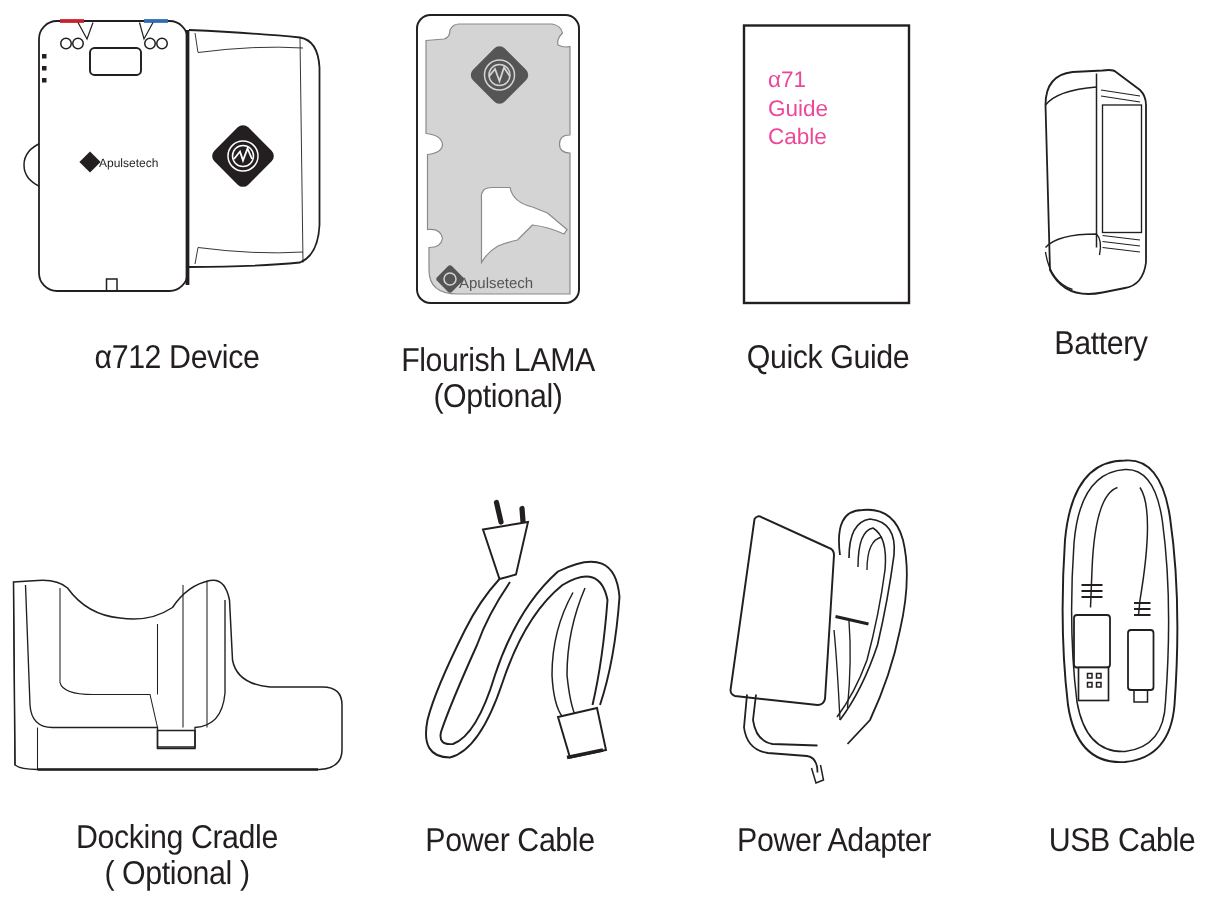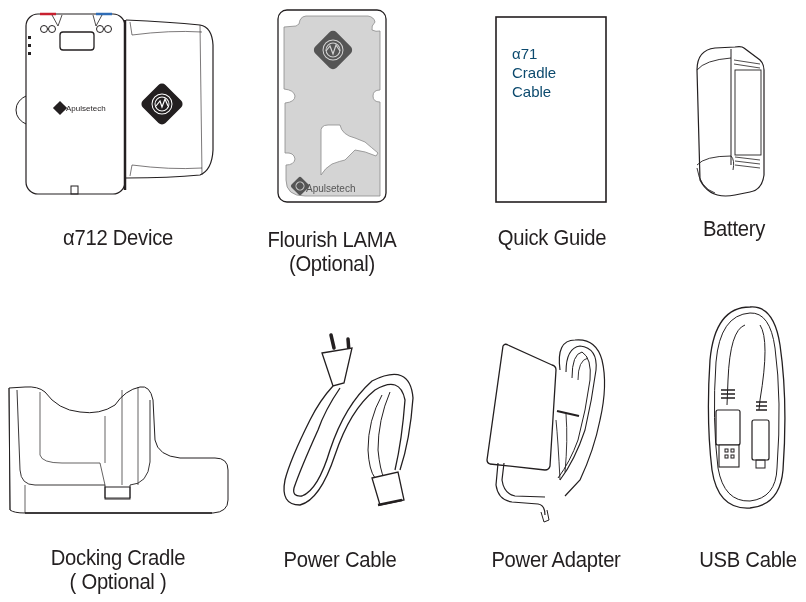--- a/index.html
+++ b/index.html
@@ -1,21 +1,21 @@
 <!DOCTYPE html>
 <html><head>
 <meta charset="utf-8">
 <style>
   html,body{margin:0;padding:0;background:#ffffff;}
   body{width:806px;height:602px;position:relative;overflow:hidden;font-family:"Liberation Sans",sans-serif;color:#231f20;}
   .item{position:absolute;}
   .art{position:absolute;}
   .cap{position:absolute;text-align:center;font-size:22px;line-height:24px;color:#231f20;white-space:nowrap;letter-spacing:-0.3px;transform:scaleX(0.92);transform-origin:center top;}
   svg{overflow:visible;}
-  .guide-text{position:absolute;left:512px;top:44px;font-size:15px;line-height:19px;color:#0c4a6e;}
+  .guide-text{position:absolute;left:512px;top:44px;font-size:15px;line-height:19px;color:#ec4899;}
 </style>
 </head>
 <body>
 
 <div class="item">
   <svg class="art" style="left:0;top:0" width="250" height="200" viewBox="0 0 250 200">
 
     <path d="M126 20 Q170 22 200 25 Q212 27 213 45 L213 150 Q212 170 200 175 Q170 178 126 178" fill="none" stroke="#231f20" stroke-width="1.2"></path>
     <path d="M130 22 L132 35 M130 176 L132 165 M200 25 L202 175" fill="none" stroke="#231f20" stroke-width="0.6"></path>
     <path d="M132 35 Q170 30 202 32 M132 165 Q170 170 202 168" fill="none" stroke="#231f20" stroke-width="0.6"></path>
@@ -77,21 +77,21 @@
   <div class="cap" style="left:232px;top:228px;width:200px;">Flourish LAMA</div>
   <div class="cap" style="left:232px;top:252px;width:200px;">(Optional)</div>
 </div>
 
 <div class="item">
   <svg class="art" style="left:0;top:0" width="600" height="210" viewBox="0 0 600 210">
     <rect x="496" y="17" width="110" height="185" fill="#fff" stroke="#231f20" stroke-width="1.6"></rect>
   </svg>
   <div class="guide-text">
     <div>α71</div>
-    <div>Cradle</div>
+    <div>Guide</div>
     <div>Cable</div>
   </div>
   <div class="cap" style="left:452px;top:226px;width:200px;">Quick Guide</div>
 </div>
 
 <div class="item">
   <svg class="art" style="left:0;top:0" width="806" height="220" viewBox="0 0 806 220">
     <path d="M697 70 Q697 50 715 48 L735 47 Q742 46 744 48 L760 60 Q764 64 764 70 L764 175 Q762 190 750 192 L735 195 Q710 200 700 180 Z" fill="#fff" stroke="#231f20" stroke-width="1.2"></path>
     <path d="M731 49 L731 165" stroke="#231f20" stroke-width="1"></path>
     <path d="M697 70 Q705 60 731 58 M697 165 Q705 156 731 156 Q735 160 733 170" fill="none" stroke="#231f20" stroke-width="0.9"></path>

